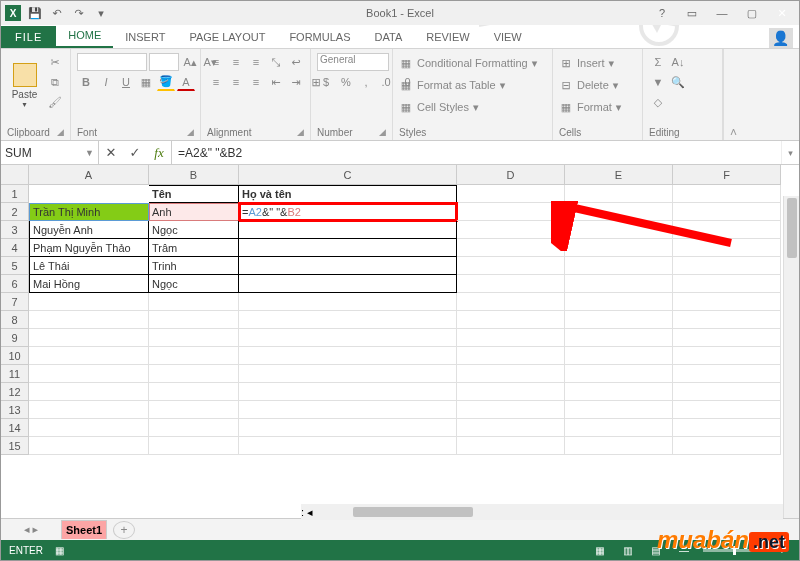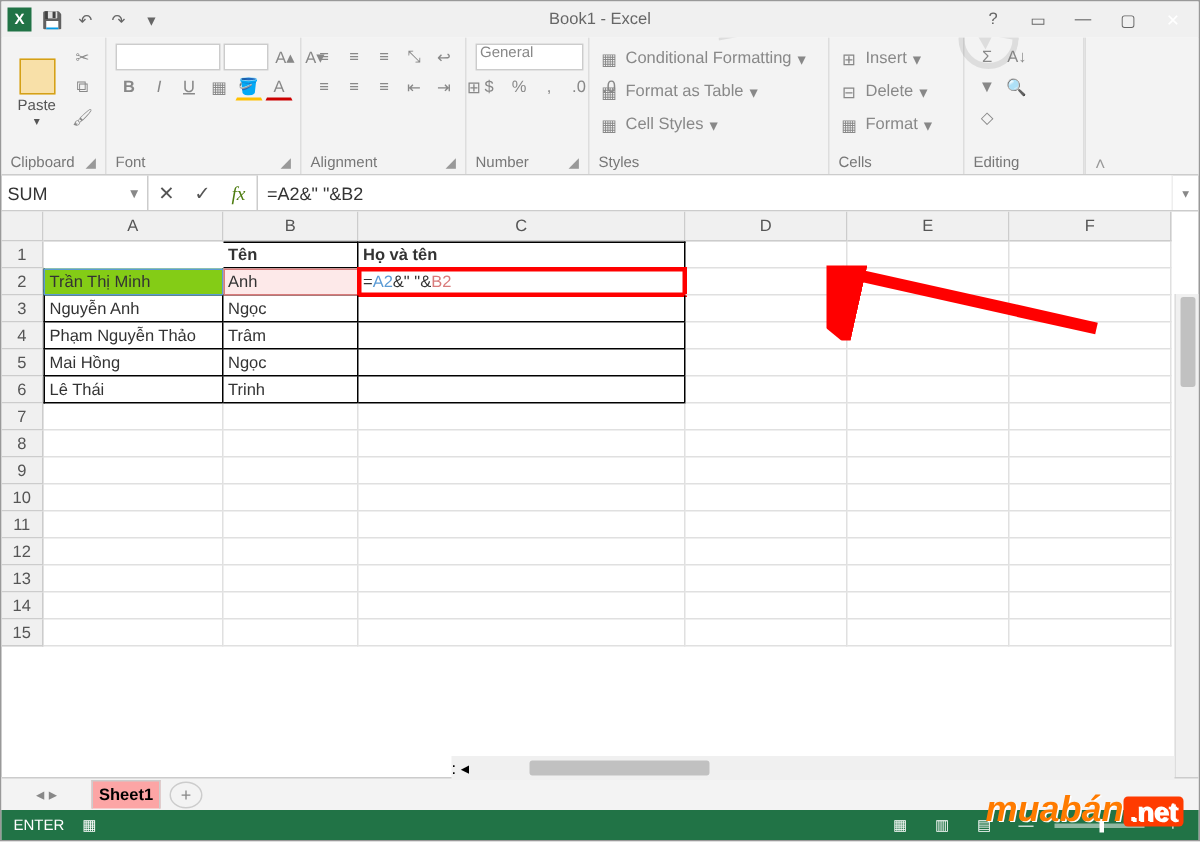--- a/index.html
+++ b/index.html
@@ -85,21 +85,21 @@
 .statusbar { position: absolute; bottom: 0; left: 0; right: 0; height: 20px; background: #217346; color: white; display: flex; align-items: center; font-size: 10px; padding: 0 8px; }
 .statusbar .sb-right { margin-left: auto; display: flex; align-items: center; gap: 10px; }
 .sb-btn { display: flex; align-items: center; justify-content: center; width: 18px; height: 14px; }
 
 .scroll-v { position: absolute; right: 0; top: 195px; bottom: 42px; width: 16px; background: #f0f0f0; border-left: 1px solid #ddd; }
 .scroll-thumb-v { background: #c1c1c1; width: 10px; margin: 2px auto; height: 60px; border-radius: 2px; }
 .scroll-h { position: absolute; bottom: 20px; right: 16px; left: 300px; height: 16px; background: #f0f0f0; display: flex; align-items: center; }
 .scroll-thumb-h { background: #c1c1c1; height: 10px; margin-left: 40px; width: 120px; border-radius: 2px; }
 
 .watermark { position: absolute; right: 10px; bottom: 6px; font-size: 24px; font-weight: bold; color: #ff7b00; font-style: italic; z-index: 100; text-shadow: 1px 1px 0 #fff; }
-.watermark .net { color: #ffffff; background: #ff3b00; padding: 0 4px; border-radius: 3px; font-style: normal; font-size: 18px; }
+.watermark .net { color: #0f172a; background: #ff3b00; padding: 0 4px; border-radius: 3px; font-style: normal; font-size: 18px; }
 
 svg.deco { position: absolute; top: 0; right: 60px; opacity: 0.15; pointer-events: none; }
 </style>
 </head>
 <body>
 
 <div class="window">
 
   <svg class="deco" width="260" height="50">
     <circle cx="180" cy="25" r="18" fill="none" stroke="#666" stroke-width="4"></circle>
@@ -118,20 +118,32 @@
     <div class="title">Book1 - Excel</div>
     <div class="wincontrols">
       <div class="wc">?</div>
       <div class="wc">▭</div>
       <div class="wc">—</div>
       <div class="wc">▢</div>
       <div class="wc close">✕</div>
     </div>
   </div>
 
+  <div class="tabs">
+    <div class="file-tab">FILE</div>
+    <div class="tab active">HOME</div>
+    <div class="tab">INSERT</div>
+    <div class="tab">PAGE LAYOUT</div>
+    <div class="tab">FORMULAS</div>
+    <div class="tab">DATA</div>
+    <div class="tab">REVIEW</div>
+    <div class="tab">VIEW</div>
+    <div class="spacer"></div>
+    <div class="user-icon">👤</div>
+  </div>
 
   <div class="ribbon">
     <div class="ribbon-group" style="width:70px">
       <div class="rg-content">
         <div class="big-btn">
           <div class="ico"></div>
           <span>Paste</span>
           <span style="font-size:8px">▾</span>
         </div>
         <div class="stack">
@@ -303,30 +315,30 @@
         </div>
         <div class="cell-row">
           <div class="cell table-border table-border-left" style="width: 120px;">Phạm Nguyễn Thảo</div>
           <div class="cell table-border" style="width: 90px;">Trâm</div>
           <div class="cell table-border" style="width: 218px;"></div>
           <div class="cell" style="width: 108px;"></div>
           <div class="cell" style="width: 108px;"></div>
           <div class="cell" style="width: 108px;"></div>
         </div>
         <div class="cell-row">
+          <div class="cell table-border table-border-left" style="width: 120px;">Lê Thái</div>
+          <div class="cell table-border" style="width: 90px;">Trinh</div>
+          <div class="cell table-border" style="width: 218px;"></div>
+          <div class="cell" style="width: 108px;"></div>
+          <div class="cell" style="width: 108px;"></div>
+          <div class="cell" style="width: 108px;"></div>
+        </div>
+        <div class="cell-row">
           <div class="cell table-border table-border-left" style="width: 120px;">Mai Hồng</div>
           <div class="cell table-border" style="width: 90px;">Ngọc</div>
-          <div class="cell table-border" style="width: 218px;"></div>
-          <div class="cell" style="width: 108px;"></div>
-          <div class="cell" style="width: 108px;"></div>
-          <div class="cell" style="width: 108px;"></div>
-        </div>
-        <div class="cell-row">
-          <div class="cell table-border table-border-left" style="width: 120px;">Lê Thái</div>
-          <div class="cell table-border" style="width: 90px;">Trinh</div>
           <div class="cell table-border" style="width: 218px;"></div>
           <div class="cell" style="width: 108px;"></div>
           <div class="cell" style="width: 108px;"></div>
           <div class="cell" style="width: 108px;"></div>
         </div>
         <div class="cell-row">
           <div class="cell" style="width: 120px;"></div>
           <div class="cell" style="width: 90px;"></div>
           <div class="cell" style="width: 218px;"></div>
           <div class="cell" style="width: 108px;"></div>

